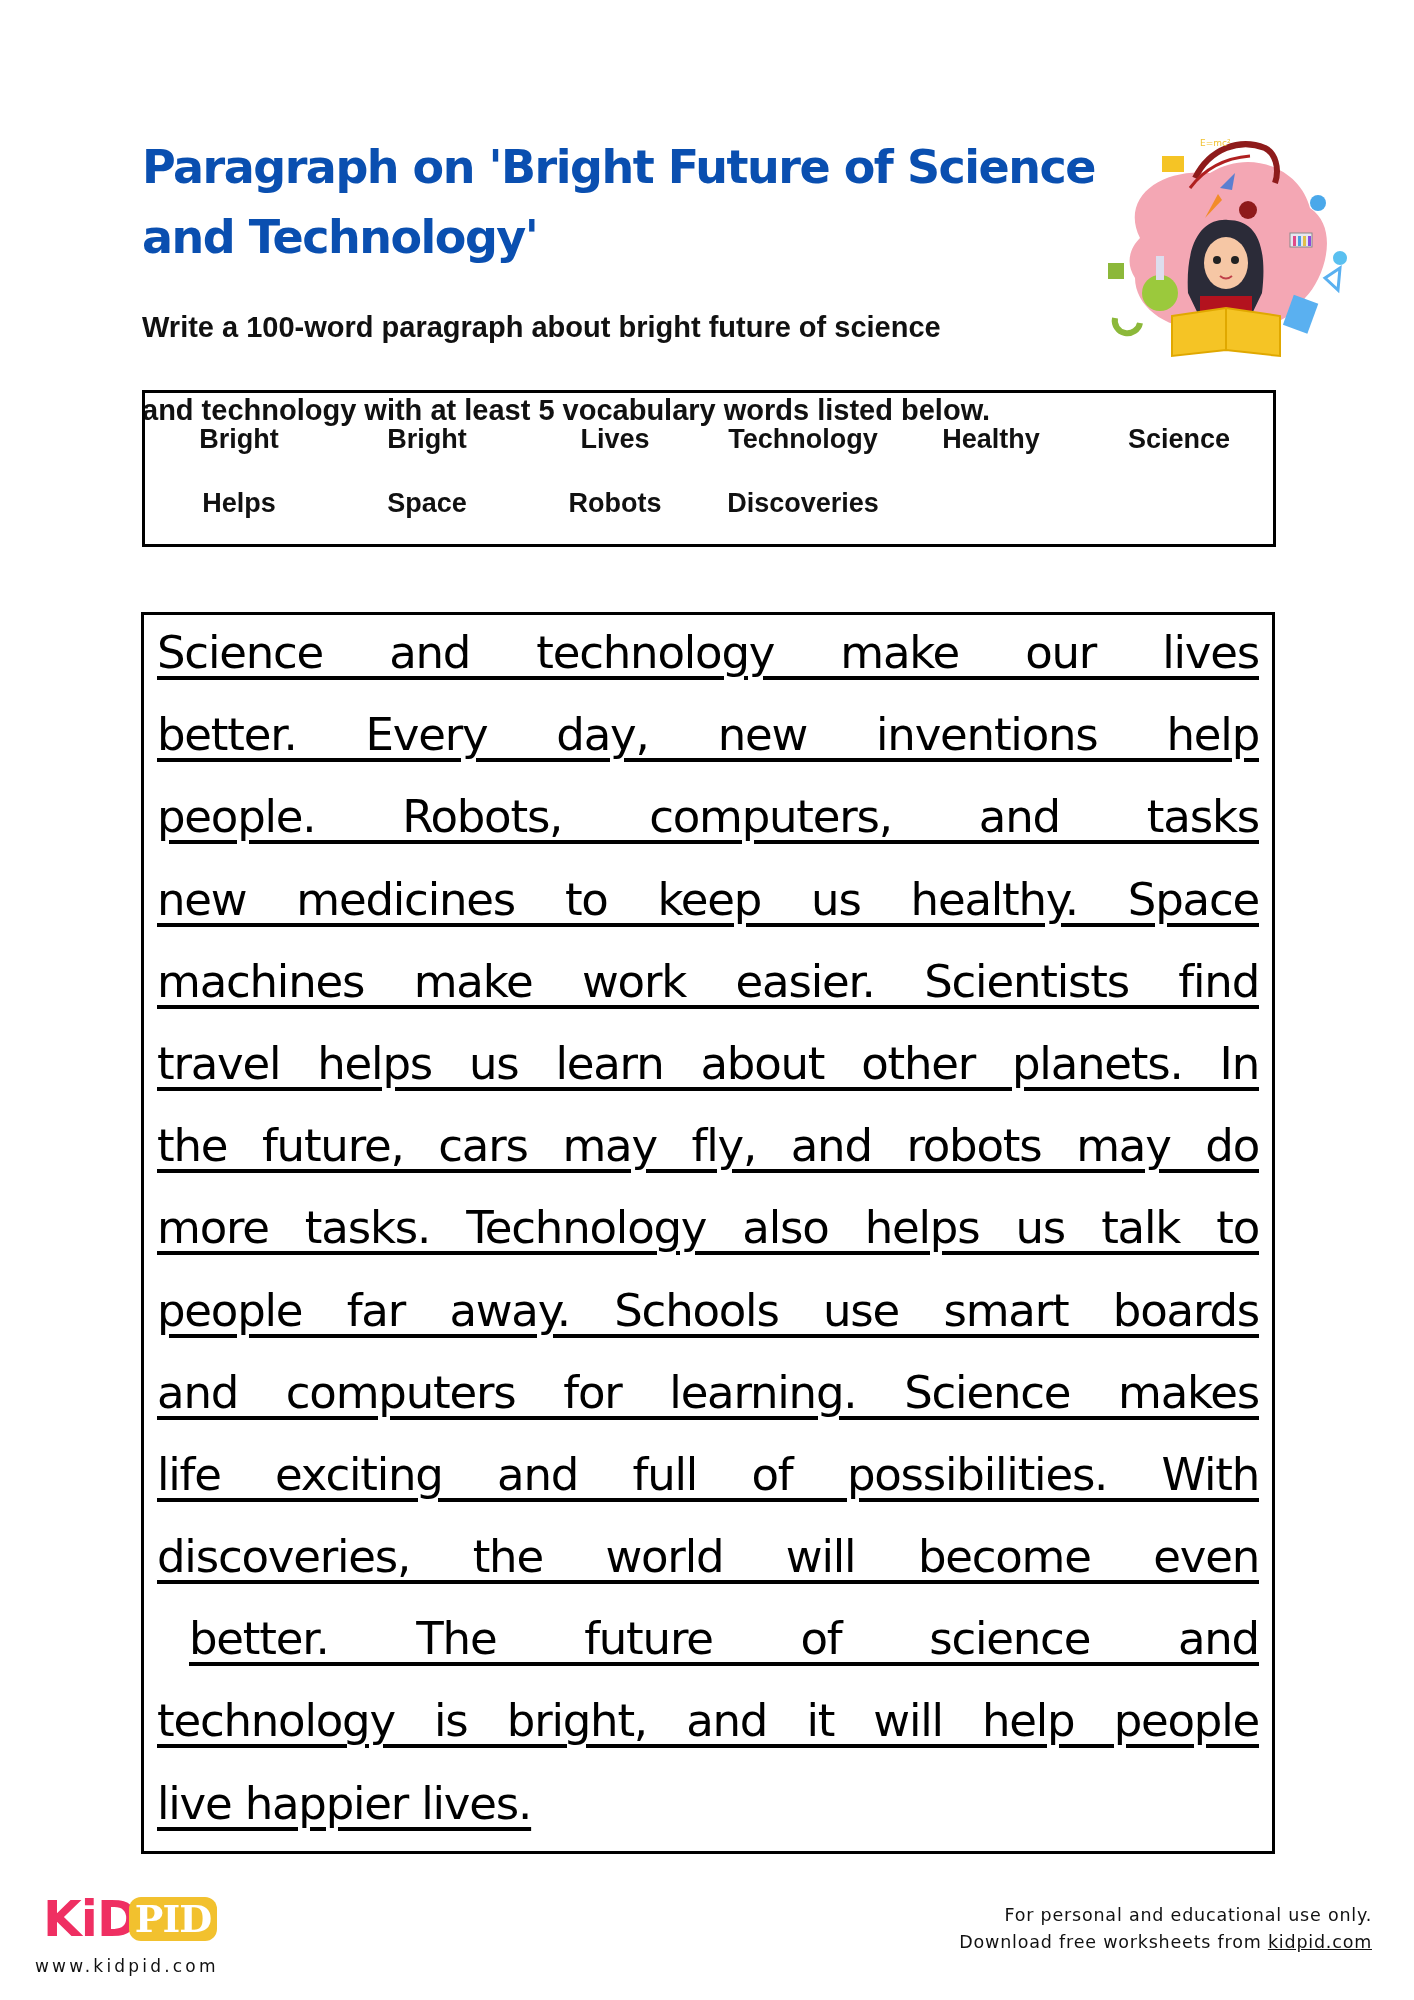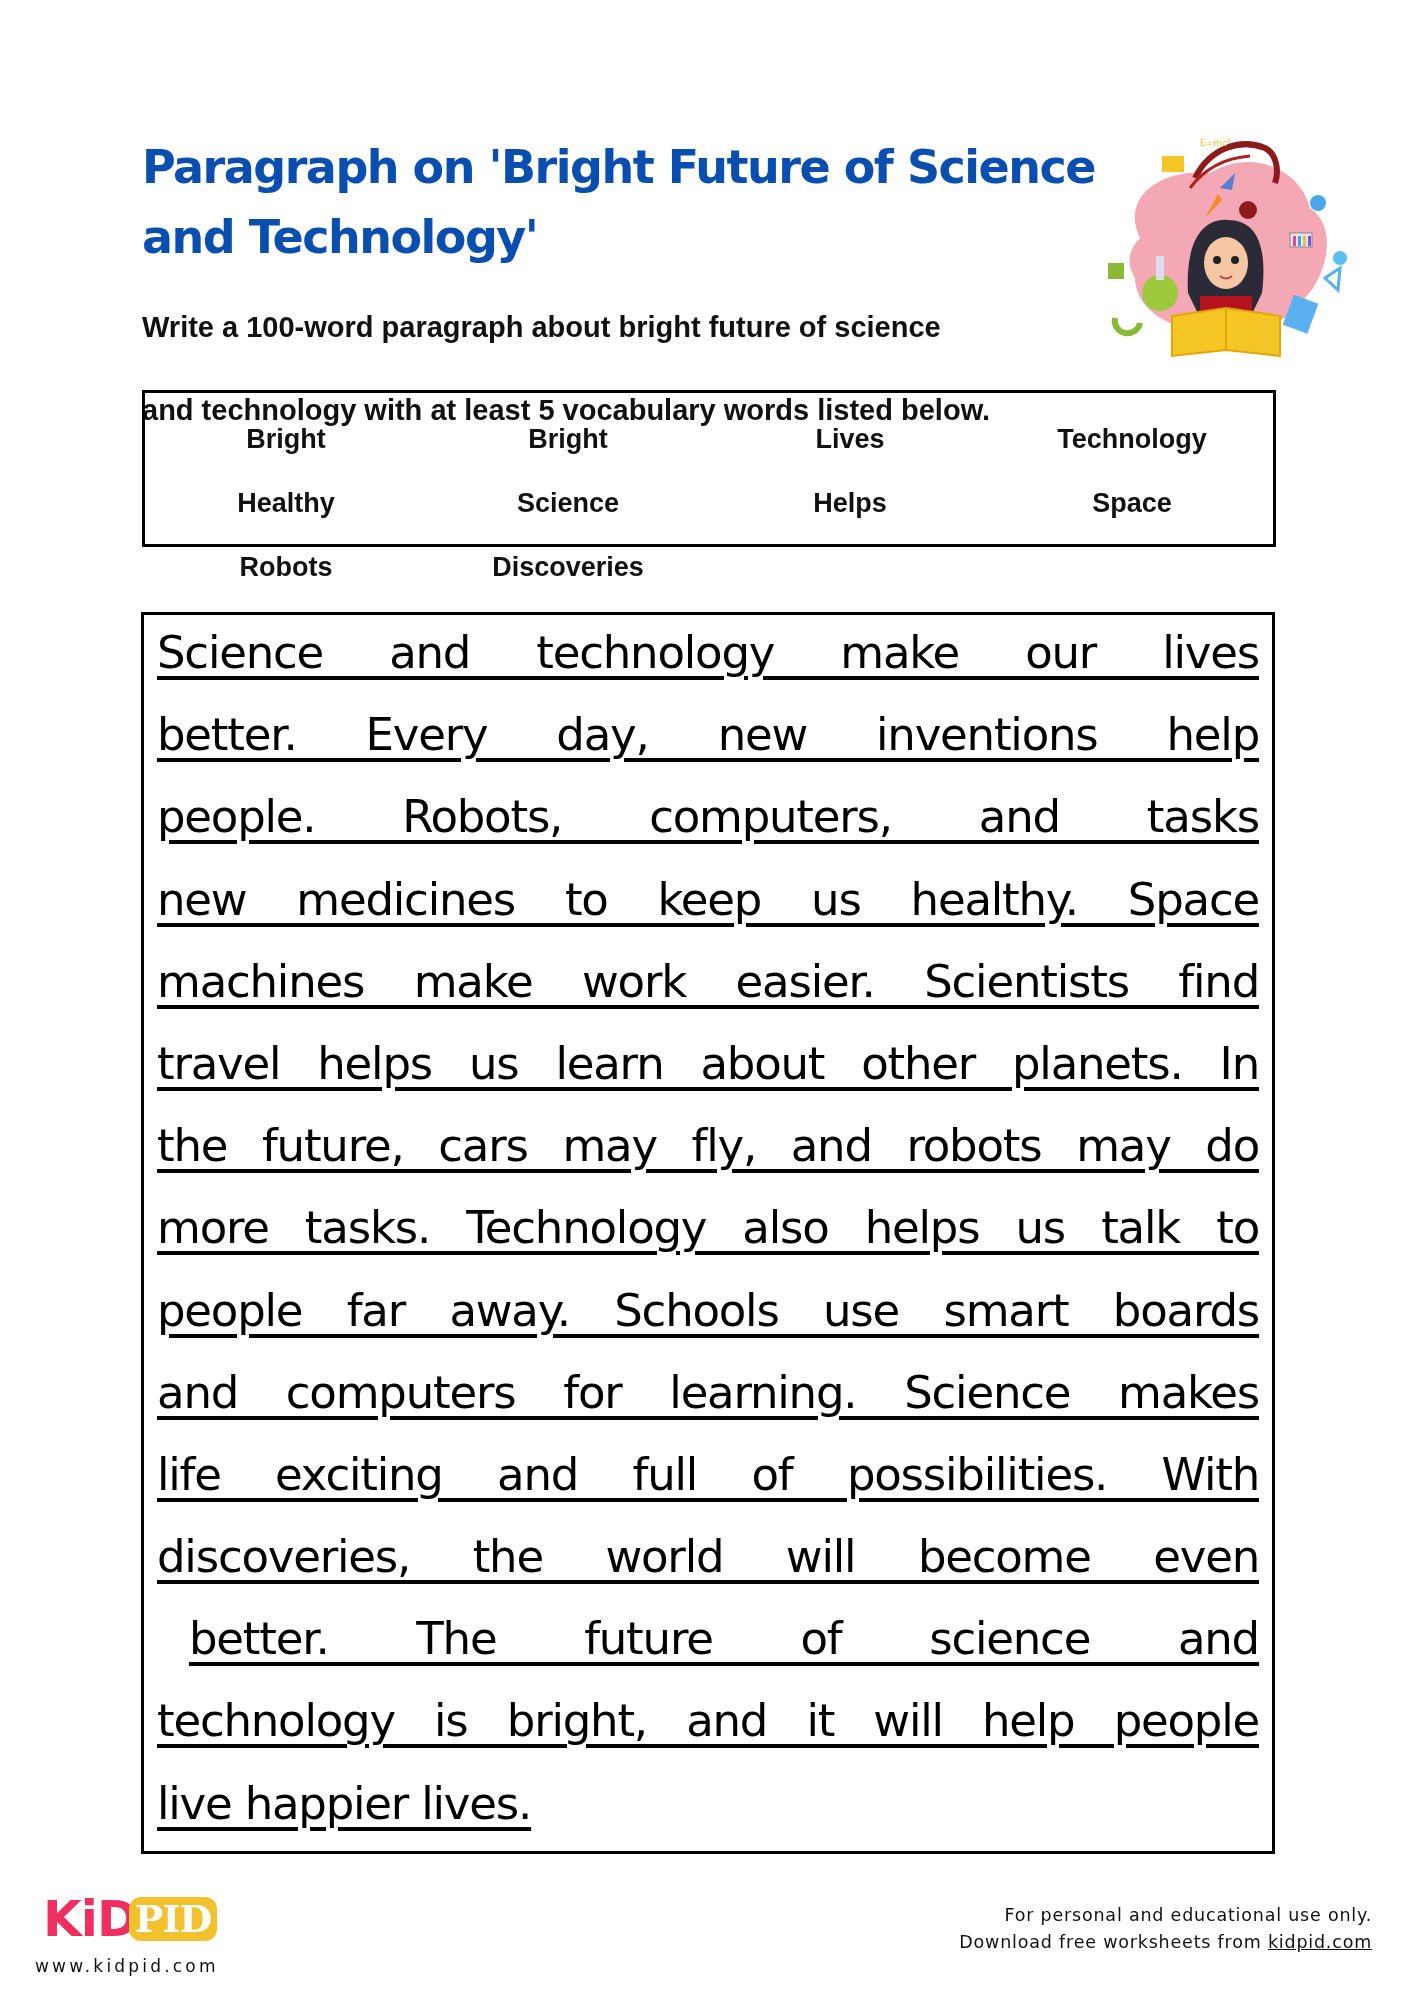--- a/index.html
+++ b/index.html
@@ -9,21 +9,21 @@
            font-family: "DejaVu Sans", sans-serif; font-weight: bold;
            font-size: 46px; line-height: 70px; color: #0a4fb0; letter-spacing: -1.5px; }
   .title div { white-space: nowrap; }
   .subtitle { position: absolute; left: 142px; top: 268px; width: 960px;
               font-family: "Liberation Sans", sans-serif; font-weight: bold;
               font-size: 29px; line-height: 47px; color: #111; }
   .subtitle div { white-space: nowrap; margin-top: 36px; }
   .illustration { position: absolute; left: 1100px; top: 128px; width: 250px; height: 232px; }
   .vocab-box { position: absolute; left: 142px; top: 390px; width: 1128px; height: 151px;
                border: 3px solid #000; box-sizing: content-box; }
-  .vocab-grid { display: grid; grid-template-columns: repeat(4, 1fr);
+  .vocab-grid { display: grid; grid-template-columns: repeat(6, 1fr);
                 grid-template-rows: 64px 64px; padding-top: 14px; }
   .vocab-word { text-align: center; font-weight: bold; font-size: 27px; line-height: 64px; color: #111; }
   .para-box { position: absolute; left: 141px; top: 612px; width: 1128px; height: 1236px;
               border: 3px solid #000; box-sizing: content-box; }
   .para { position: absolute; left: 13px; top: 8px; width: 1102px; }
   .pline { height: 82.2px; position: relative; }
   .pline span.t { display: block; font-family: "DejaVu Sans", sans-serif; font-size: 45px;
                   line-height: 60px; letter-spacing: -1.2px; word-spacing: 0px;
                   text-align: justify; text-align-last: justify;
                   text-decoration: underline; text-decoration-thickness: 4px;

